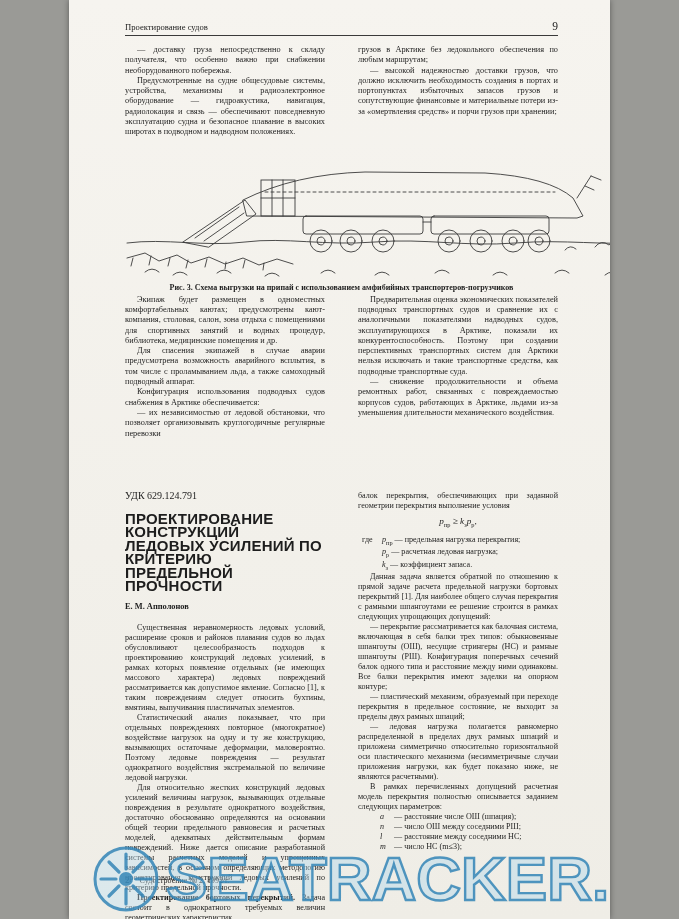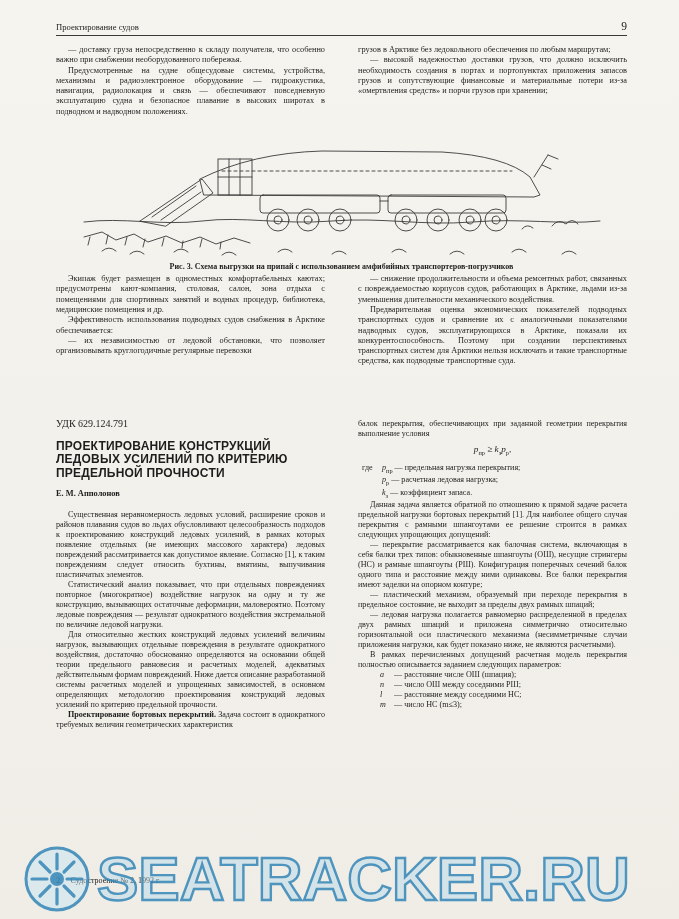--- a/index.html
+++ b/index.html
@@ -1,35 +1,35 @@
 <!DOCTYPE html>
 <html><head>
 <meta charset="utf-8">
 <style>
   html,body{margin:0;padding:0;background:#9a9a96;}
   .page{
-    position:relative;width:679px;height:919px;margin:0 auto;
+    position:relative;width:541px;height:919px;margin:0 auto;
     background:linear-gradient(180deg,#f6f4ef 0%,#f2f0ea 60%,#efede6 100%);
     font-family:"Liberation Serif",serif;color:#1d1d1d;overflow:hidden;
     box-shadow:0 0 6px rgba(0,0,0,.4);
   }
   .inner{padding:20px 52px 0 56px;}
   .pheader{display:flex;justify-content:space-between;align-items:baseline;font-size:8.6px;}
   .page-num{font-size:11.5px;}
   .rule{border:none;border-top:1px solid #3a3a3a;margin:3px 0 9px 0;}
   .cols{display:flex;gap:33px;}
   .col{flex:1;font-size:8.3px;line-height:10.3px;text-align:justify;}
   .p{margin:0;text-indent:12px;}
   .p.noindent{text-indent:0;}
   figure{margin:8px 0 2px 0;text-align:center;}
   figcaption{font-size:8px;font-weight:bold;margin-top:5px;line-height:10px;}
   .article2{margin-top:52px;}
   .article2 .col{font-size:8.1px;line-height:10px;}
   .udk{font-size:10px;margin:0 0 11px 0;text-align:left;}
-  .title-line{font-family:"Liberation Sans",sans-serif;font-weight:bold;font-size:12px;line-height:13.5px;letter-spacing:.2px;text-align:left;}
+  .title-line{font-family:"Liberation Sans",sans-serif;font-weight:bold;font-size:15px;line-height:13.5px;letter-spacing:.2px;text-align:left;}
   .title-block{margin-bottom:9px;}
   .author{font-size:8.4px;font-weight:bold;margin:0 0 11px 0;text-align:left;}
   .formula{text-align:center;font-size:9.2px;margin:5px 0 5px 0;}
   .formula i{font-family:"Liberation Serif",serif;}
   sub{font-size:6.3px;}
   .where-line{margin:0;text-indent:0;padding-left:4px;}
   .where-pre{display:inline-block;width:20px;}
   .param-line{margin:0;text-indent:0;padding-left:22px;}
   .psym{font-style:italic;display:inline-block;width:12px;}
   .page-footer{position:absolute;left:56px;bottom:34px;font-size:8px;}
@@ -55,21 +55,21 @@
     </div>
     <hr class="rule">
 
     <div class="cols">
       <div class="col">
         <p class="p">— доставку груза непосредственно к складу получателя, что особенно важно при снабжении необорудованного побережья.</p>
         <p class="p">Предусмотренные на судне общесудовые системы, устройства, механизмы и радиоэлектронное оборудование — гидроакустика, навигация, радиолокация и связь — обеспечивают повседневную эксплуатацию судна и безопасное плавание в высоких широтах в подводном и надводном положениях.</p>
       </div>
       <div class="col">
         <p class="p noindent">грузов в Арктике без ледокольного обеспечения по любым маршрутам;</p>
-        <p class="p">— высокой надежностью доставки грузов, что должно исключить необходимость создания в портах и портопунктах приложения запасов грузов и сопутствующие финансовые и материальные потери из-за «омертвления средств» и порчи грузов при хранении;</p>
+        <p class="p">— высокой надежностью доставки грузов, что должно исключить необходимость создания в портах и портопунктах избыточных запасов грузов и сопутствующие финансовые и материальные потери из-за «омертвления средств» и порчи грузов при хранении;</p>
       </div>
     </div>
 
     <figure>
       <svg class="fig" width="520" height="132" viewBox="0 0 520 132" aria-hidden="true">
         <g stroke="#3a3a3a" fill="none" stroke-width="0.9" stroke-linecap="round">
           <path d="M2 97 C 40 92, 80 101, 120 96 S 200 100, 250 96 S 340 101, 390 97 S 480 100, 518 96"></path>
           <path d="M2 112 L 20 107 L 34 115 L 52 109 L 66 117 L 84 111 L 100 118 L 118 112 L 134 119 L 152 113 L 168 118"></path>
           <path d="M8 112 l-2 8 M26 110 l-2 9 M45 112 l-2 8 M63 114 l-2 8 M82 113 l-2 8 M101 116 l-1 7 M120 114 l-2 8 M139 117 l-1 7"></path>
           <path d="M58 96 L 120 54 L 131 68 L 84 101 Z"></path>
@@ -101,26 +101,27 @@
           <path d="M20 126 q7 -6 14 0 M48 129 q7 -6 14 0 M92 127 q7 -6 14 0 M140 130 q7 -6 14 0 M196 127 q7 -6 14 0 M250 129 q7 -6 14 0 M310 127 q7 -6 14 0 M368 129 q7 -6 14 0 M430 127 q7 -6 14 0 M480 129 q7 -6 14 0"></path>
           <path d="M470 101 q6 -8 14 -2 q6 -7 12 0 M440 104 q5 -6 11 -1"></path>
         </g>
       </svg>
       <figcaption>Рис. 3. Схема выгрузки на припай с использованием амфибийных транспортеров-погрузчиков</figcaption>
     </figure>
 
     <div class="cols">
       <div class="col">
         <p class="p">Экипаж будет размещен в одноместных комфортабельных каютах; предусмотрены кают-компания, столовая, салон, зона отдыха с помещениями для спортивных занятий и водных процедур, библиотека, медицинские помещения и др.</p>
-        <p class="p">Эффективность использования подводных судов снабжения в Арктике обеспечивается:</p>
+        <p class="p">Для спасения экипажей в случае аварии предусмотрена возможность аварийного всплытия, в том числе с проламыванием льда, а также самоходный подводный аппарат.</p>
+        <p class="p">Конфигурация использования подводных судов снабжения в Арктике обеспечивается:</p>
         <p class="p">— их независимостью от ледовой обстановки, что позволяет организовывать круглогодичные регулярные перевозки</p>
       </div>
       <div class="col">
+        <p class="p">Предварительная оценка экономических показателей подводных транспортных судов и сравнение их с аналогичными показателями надводных судов, эксплуатирующихся в Арктике, показали их конкурентоспособность. Поэтому при создании перспективных транспортных систем для Арктики нельзя исключать и такие транспортные средства, как подводные транспортные суда.</p>
         <p class="p">— снижение продолжительности и объема ремонтных работ, связанных с повреждаемостью корпусов судов, работающих в Арктике, льдами из-за уменьшения длительности механического воздействия.</p>
-        <p class="p">Предварительная оценка экономических показателей подводных транспортных судов и сравнение их с аналогичными показателями надводных судов, эксплуатирующихся в Арктике, показали их конкурентоспособность. Поэтому при создании перспективных транспортных систем для Арктики нельзя исключать и такие транспортные средства, как подводные транспортные суда.</p>
       </div>
     </div>
 
     <div class="cols article2">
       <div class="col">
         <p class="udk">УДК 629.124.791</p>
         <div class="title-block">
           <div class="title-line">ПРОЕКТИРОВАНИЕ КОНСТРУКЦИЙ</div>
           <div class="title-line">ЛЕДОВЫХ УСИЛЕНИЙ ПО КРИТЕРИЮ</div>
           <div class="title-line">ПРЕДЕЛЬНОЙ ПРОЧНОСТИ</div>

